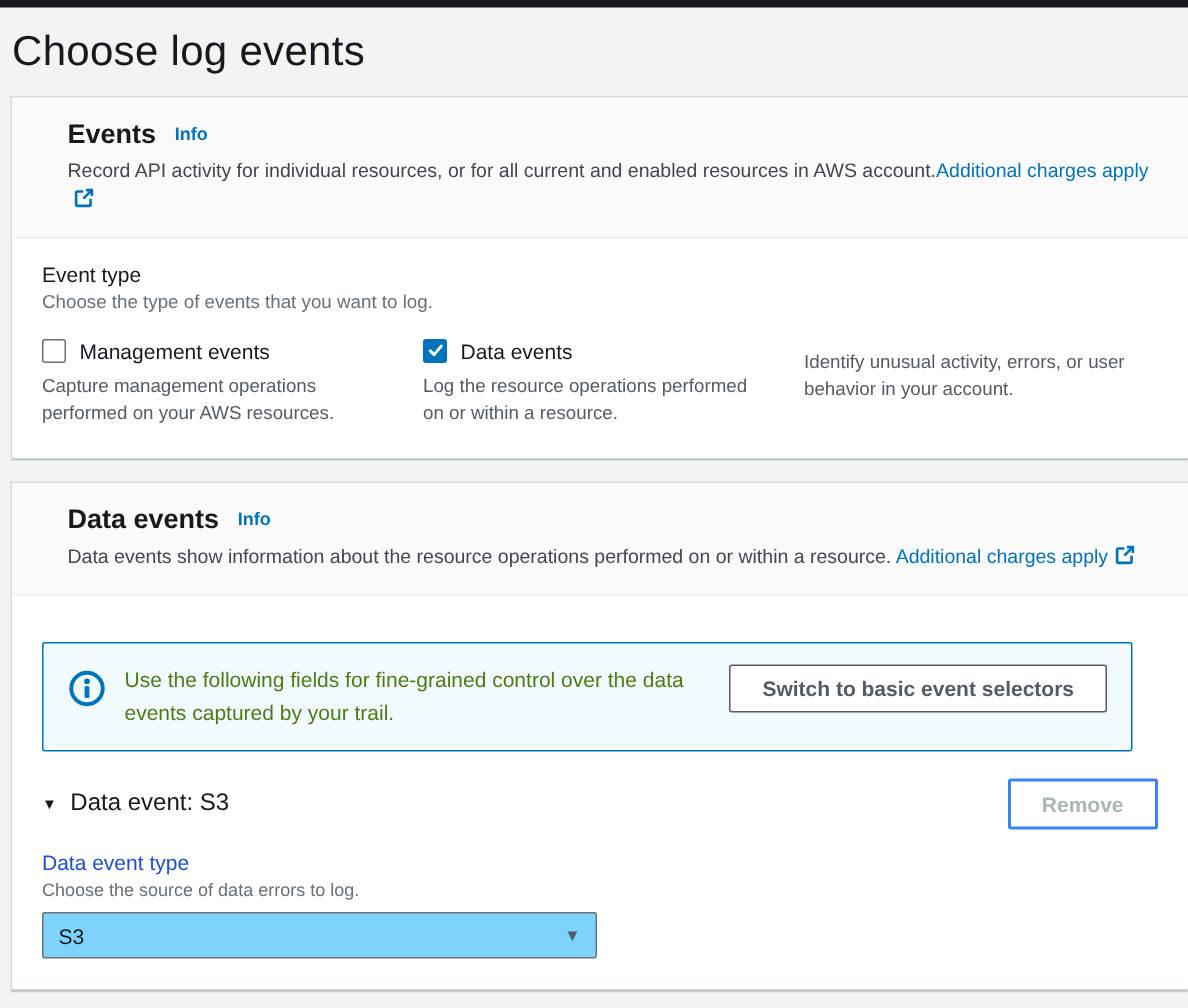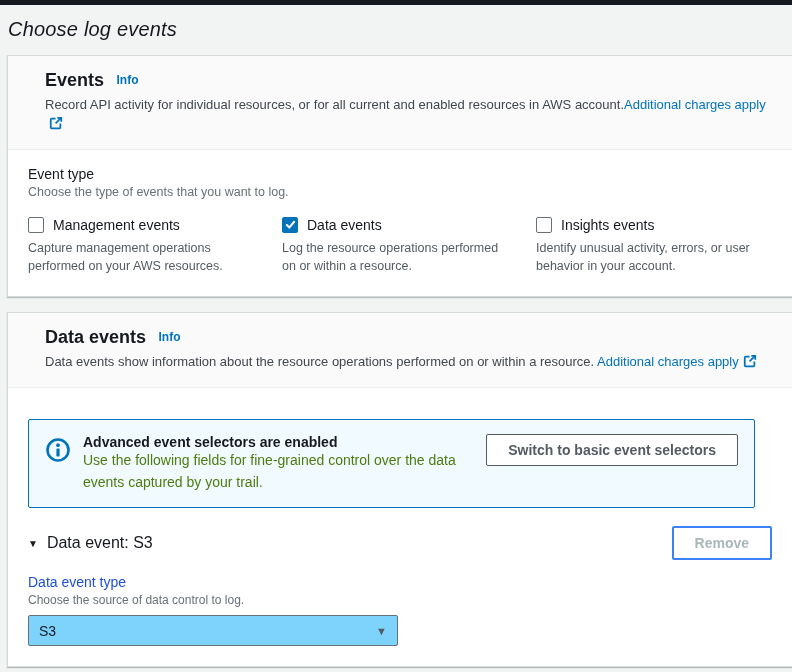--- a/index.html
+++ b/index.html
@@ -4,22 +4,22 @@
 <style>
   * { margin:0; padding:0; box-sizing:border-box; }
   html,body { width:792px; height:672px; overflow:hidden; }
   body {
     font-family: "Liberation Sans", "DejaVu Sans", sans-serif;
     background:#f2f3f3;
     color:#16191f;
   }
   .topbar { height:5px; background:#16191f; width:100%; }
   .page-title {
-    font-size:20px; font-weight:400; color:#16191f;
-    padding:13px 20px 14px 8px; letter-spacing:.2px;font-style:italic;
+    font-size:28px; font-weight:400; color:#16191f;
+    padding:13px 20px 14px 8px; letter-spacing:.2px;
   }
   .card {
     background:#ffffff;
     border:1px solid #d5dbdb;
     border-right:none;
     margin-left:7px;
     box-shadow:0 1px 1px 0 rgba(0,28,36,.25);
   }
   .card + .card { margin-top:15px; }
   .card-header {
@@ -133,26 +133,20 @@
             <svg width="11" height="11" viewBox="0 0 12 12">
                 <path d="M2 6.5L4.8 9.2 10 3" fill="none" stroke="#fff" stroke-width="2.2" stroke-linecap="round" stroke-linejoin="round"></path>
               </svg>
           </span>
           <span class="cb-label">Data events</span>
         </div>
         <div class="cb-desc">Log the resource operations performed on or within a resource.</div>
       </div>
 
       <div class="checkbox-col">
-        <div class="cb-line">
-          <span class="checkbox">
-            
-          </span>
-          <span class="cb-label">Insights events</span>
-        </div>
         <div class="cb-desc">Identify unusual activity, errors, or user behavior in your account.</div>
       </div>
 
     </div>
   </div>
 </section>
 
 <section class="card">
   <div class="card-header">
     <h2 class="card-title">Data events</h2>
@@ -171,36 +165,35 @@
 
     <div class="alert">
       <span class="alert-icon">
         <svg width="26" height="26" viewBox="0 0 26 26">
             <circle cx="13" cy="13" r="10.5" fill="none" stroke="#0073bb" stroke-width="2.6"></circle>
             <circle cx="13" cy="8.2" r="1.9" fill="#0073bb"></circle>
             <rect x="11.4" y="11.4" width="3.2" height="8" rx="1" fill="#0073bb"></rect>
           </svg>
       </span>
       <div class="alert-text">
-        <div class="alert-title">Advanced event selectors are enabled</div>
         <div class="alert-desc">Use the following fields for fine-grained control over the data events captured by your trail.</div>
       </div>
       <button class="btn">Switch to basic event selectors</button>
     </div>
 
     <div class="section-head">
       <div class="expander">
         <span class="caret-down">▼</span>
         <span class="expander-title">Data event: S3</span>
       </div>
       <button class="btn btn-disabled">Remove</button>
     </div>
 
     <div class="select-label">Data event type</div>
-    <div class="select-help">Choose the source of data control to log.</div>
+    <div class="select-help">Choose the source of data errors to log.</div>
 
     <div class="select">
       <span class="select-value">S3</span>
       <span class="select-caret">▼</span>
     </div>
 
   </div>
 </section>
 
 </body></html>

